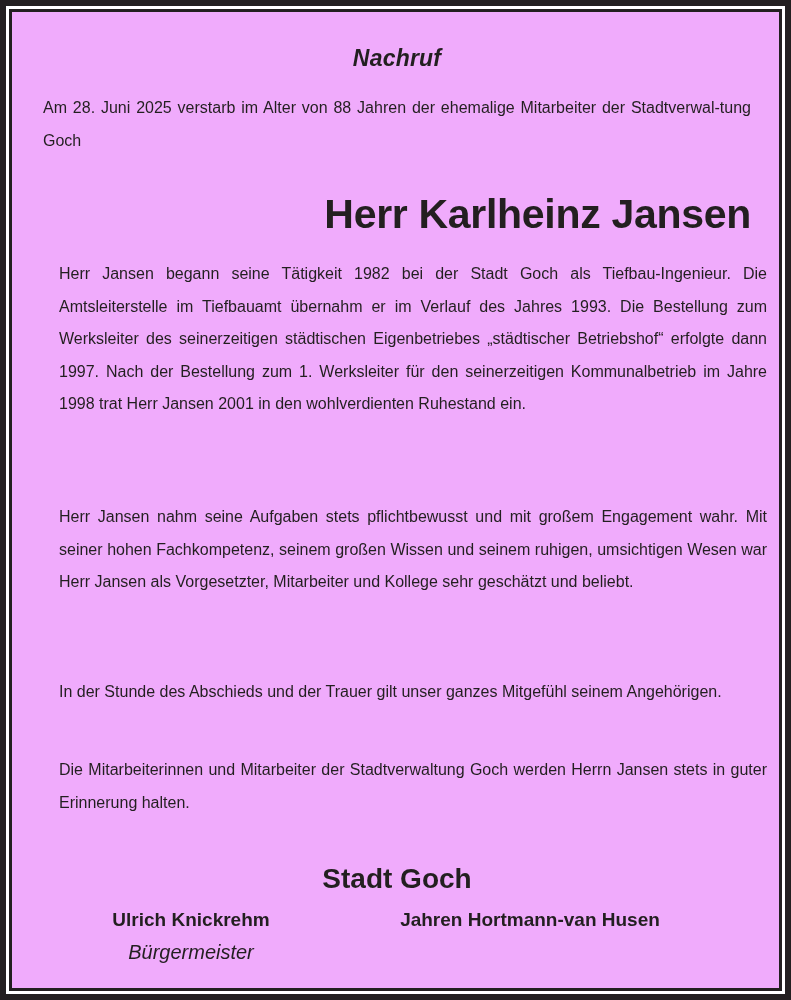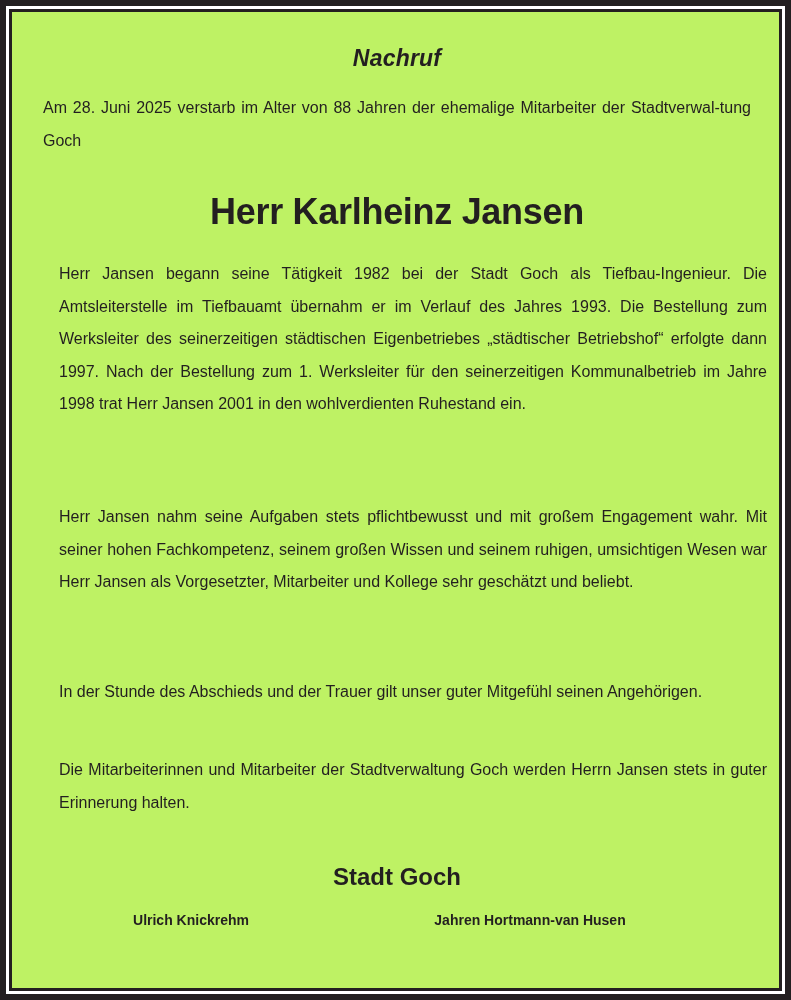--- a/index.html
+++ b/index.html
@@ -9,76 +9,77 @@
     font-family: "Liberation Sans", "DejaVu Sans", sans-serif;
     color: #231f20;
   }
   .outer {
     position: absolute; left: 6px; top: 6px; width: 779px; height: 988px;
     background: #ffffff;
   }
   .inner {
     position: absolute; left: 3px; top: 3px; right: 3px; bottom: 3px;
     border: 3px solid #231f20;
-    background: #bef264;
+    background: #f0abfc;
     box-sizing: border-box;
     text-decoration: underline;
   }
   .content {
     position: absolute; left: 31px; top: 0; width: 708px;
   }
   .heading {
     position: absolute; left: 0; width: 708px; top: 33px;
     text-align: center; font-style: italic; font-weight: bold;
     font-size: 23px; letter-spacing: 0.2px;
   }
   .intro {
     position: absolute; left: 0; top: 79px; width: 708px;
     font-size: 16px; line-height: 33px; text-align: justify;
   }
   .name {
     position: absolute; left: 0; width: 708px; top: 179px;
-    text-align: center; font-weight: bold; font-size: 36px; letter-spacing: -0.3px;
+    text-align: right; font-weight: bold; font-size: 41px; letter-spacing: -0.3px;
   }
   .para {
     position: absolute; left: 16px; width: 708px;
     font-size: 16px; line-height: 32.5px; text-align: justify;
     hyphens: manual;
   }
   .p1 { top: 246px; }
   .p2 { top: 489px; }
   .p3 { top: 664px; }
   .p4 { top: 742px; }
   .org {
     position: absolute; left: 0; width: 708px; top: 851px;
-    text-align: center; font-weight: bold; font-size: 24px;
+    text-align: center; font-weight: bold; font-size: 28px;
   }
   .sig {
     position: absolute; top: 893px; text-align: center;
   }
-  .sig .sname { font-weight: bold; font-size: 14px; line-height: 30px; white-space: nowrap; }
+  .sig .sname { font-weight: bold; font-size: 19px; line-height: 30px; white-space: nowrap; }
   .sig .srole { font-style: italic; font-size: 20px; line-height: 34px; white-space: nowrap; }
   .sig-left { left: 41px; width: 214px; }
   .sig-right { left: 302px; width: 370px; }
 </style>
 </head>
 <body>
 
 <div class="outer">
   <div class="inner">
     <div class="content">
       <div class="heading">Nachruf</div>
       <div class="intro">Am 28. Juni 2025 verstarb im Alter von 88 Jahren der ehemalige Mitarbeiter der Stadtverwal-tung Goch</div>
       <div class="name">Herr Karlheinz Jansen</div>
       <div class="para p1">Herr Jansen begann seine Tätigkeit 1982 bei der Stadt Goch als Tiefbau-Ingenieur. Die Amtsleiterstelle im Tiefbauamt übernahm er im Verlauf des Jahres 1993. Die Bestellung zum Werksleiter des sei­nerzeitigen städtischen Eigenbetriebes „städtischer Betriebshof“ erfolgte dann 1997. Nach der Bestellung zum 1. Werksleiter für den seinerzeitigen Kommunalbetrieb im Jahre 1998 trat Herr Jansen 2001 in den wohlverdienten Ruhestand ein.</div>
       <div class="para p2">Herr Jansen nahm seine Aufgaben stets pflichtbewusst und mit gro­ßem Engagement wahr. Mit seiner hohen Fachkompetenz, seinem großen Wissen und seinem ruhigen, umsichtigen Wesen war Herr Jansen als Vorgesetzter, Mitarbeiter und Kollege sehr geschätzt und beliebt.</div>
-      <div class="para p3">In der Stunde des Abschieds und der Trauer gilt unser guter Mit­gefühl seinen Angehörigen.</div>
+      <div class="para p3">In der Stunde des Abschieds und der Trauer gilt unser ganzes Mit­gefühl seinem Angehörigen.</div>
       <div class="para p4">Die Mitarbeiterinnen und Mitarbeiter der Stadtverwaltung Goch werden Herrn Jansen stets in guter Erinnerung halten.</div>
       <div class="org">Stadt Goch</div>
       <div class="sig sig-left">
         <div class="sname">Ulrich Knickrehm</div>
+        <div class="srole">Bürgermeister</div>
       </div>
       <div class="sig sig-right">
         <div class="sname">Jahren Hortmann-van Husen</div>
       </div>
     </div>
   </div>
 </div>
 
 </body></html>

